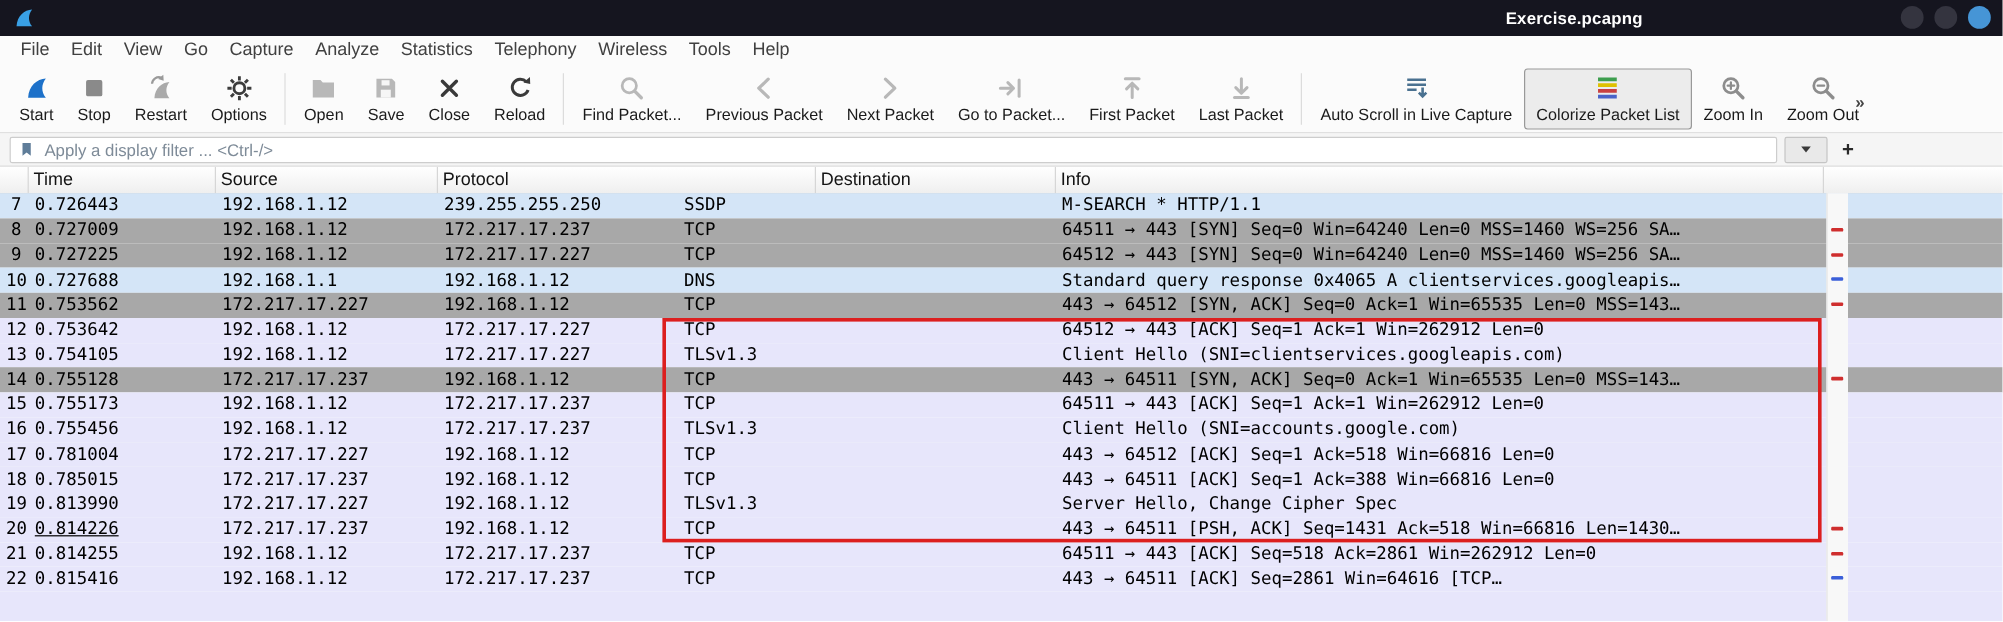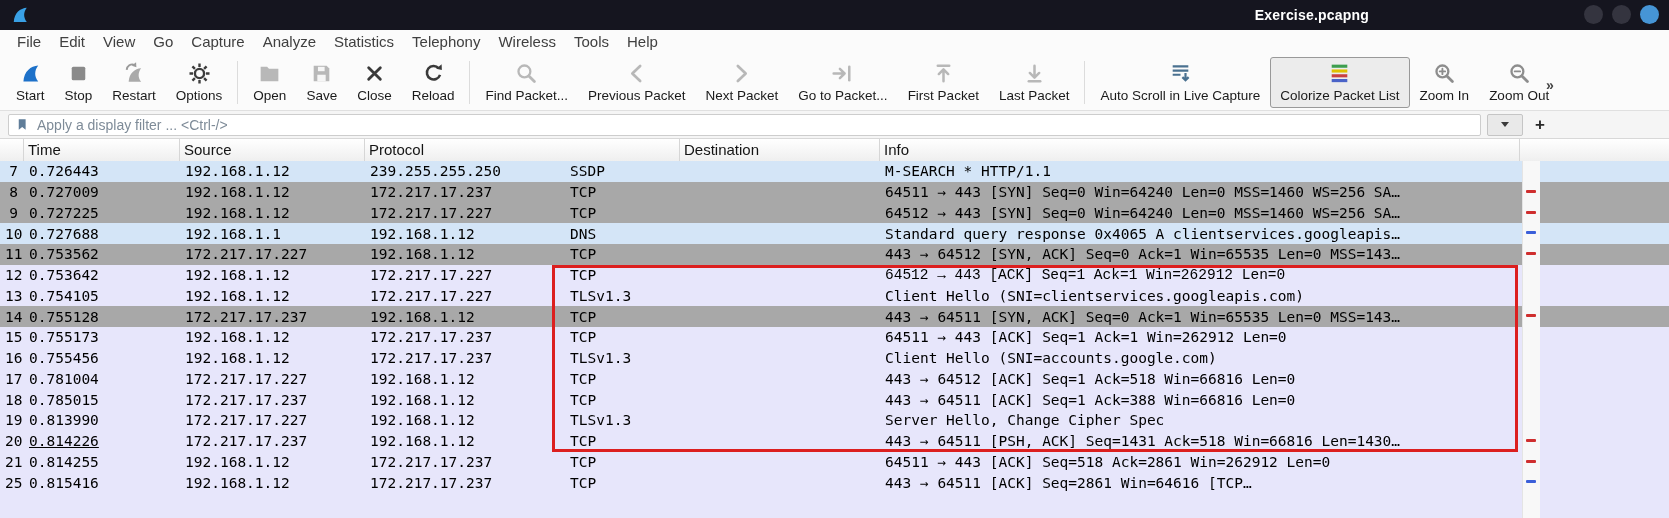--- a/index.html
+++ b/index.html
@@ -325,21 +325,21 @@
           <div class="pcell" style="width: 200px;">192.168.1.12</div>
           <div class="pcell" style="width: 315px;">TCP</div>
           <div class="pcell" style="width: 640px;">443 → 64512 [SYN, ACK] Seq=0 Ack=1 Win=65535 Len=0 MSS=143…</div>
         </div>
         <div class="prow" style="background: rgb(231, 230, 251);">
           <div class="pcell" style="width: 24px; text-align: right; padding-right: 6px;">12</div>
           <div class="pcell" style="width: 156px;">0.753642</div>
           <div class="pcell" style="width: 185px;">192.168.1.12</div>
           <div class="pcell" style="width: 200px;">172.217.17.227</div>
           <div class="pcell" style="width: 315px;">TCP</div>
-          <div class="pcell" style="width: 640px; font-family: Liberation Mono, monospace;">64512 → 443 [ACK] Seq=1 Ack=1 Win=262912 Len=0</div>
+          <div class="pcell" style="width: 640px;">64512 → 443 [ACK] Seq=1 Ack=1 Win=262912 Len=0</div>
         </div>
         <div class="prow" style="background: rgb(231, 230, 251);">
           <div class="pcell" style="width: 24px; text-align: right; padding-right: 6px;">13</div>
           <div class="pcell" style="width: 156px;">0.754105</div>
           <div class="pcell" style="width: 185px;">192.168.1.12</div>
           <div class="pcell" style="width: 200px;">172.217.17.227</div>
           <div class="pcell" style="width: 315px;">TLSv1.3</div>
           <div class="pcell" style="width: 640px;">Client Hello (SNI=clientservices.googleapis.com)</div>
         </div>
         <div class="prow" style="background: rgb(168, 168, 168);">
@@ -400,21 +400,21 @@
         </div>
         <div class="prow" style="background: rgb(231, 230, 251);">
           <div class="pcell" style="width: 24px; text-align: right; padding-right: 6px;">21</div>
           <div class="pcell" style="width: 156px;">0.814255</div>
           <div class="pcell" style="width: 185px;">192.168.1.12</div>
           <div class="pcell" style="width: 200px;">172.217.17.237</div>
           <div class="pcell" style="width: 315px;">TCP</div>
           <div class="pcell" style="width: 640px;">64511 → 443 [ACK] Seq=518 Ack=2861 Win=262912 Len=0</div>
         </div>
         <div class="prow" style="background: rgb(231, 230, 251);">
-          <div class="pcell" style="width: 24px; text-align: right; padding-right: 6px;">25</div>
+          <div class="pcell" style="width: 24px; text-align: right; padding-right: 6px;">22</div>
           <div class="pcell" style="width: 156px;">0.815416</div>
           <div class="pcell" style="width: 185px;">192.168.1.12</div>
           <div class="pcell" style="width: 200px;">172.217.17.237</div>
           <div class="pcell" style="width: 315px;">TCP</div>
           <div class="pcell" style="width: 640px;">443 → 64511 [ACK] Seq=2861 Win=64616 [TCP…</div>
         </div>
         <div class="prow fill" style="background: rgb(231, 230, 251);"></div>
       </div>
     <div class="minimap" id="minimap">
         <div class="mark" style="top: 28.75px; background: rgb(207, 46, 46);"></div>

